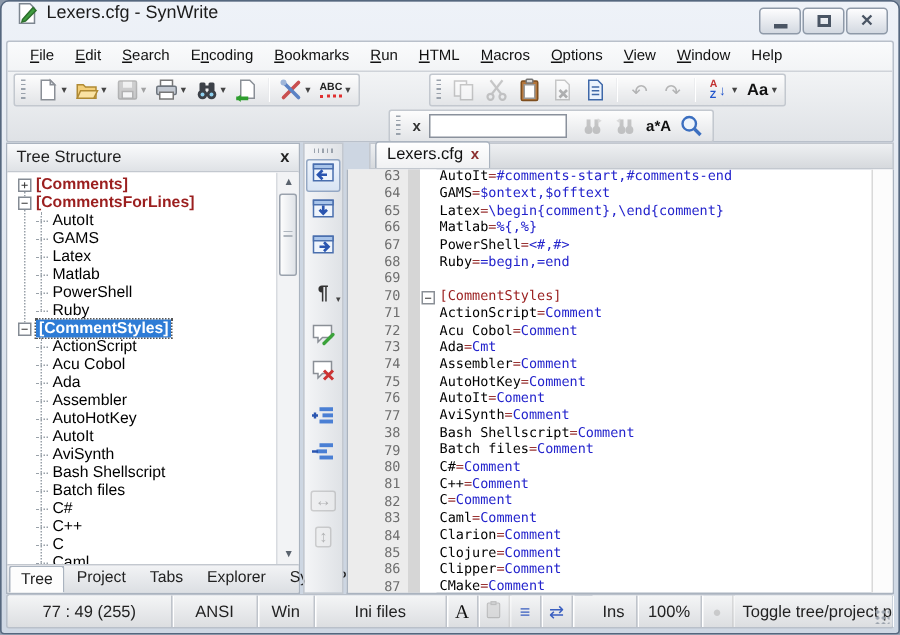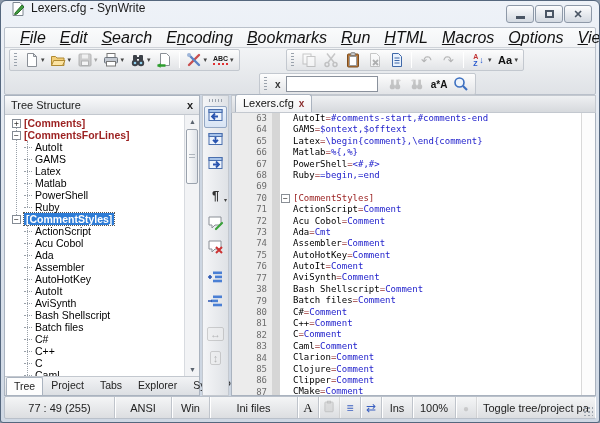--- a/index.html
+++ b/index.html
@@ -14,21 +14,21 @@
   .wbtn{width:28px;height:18px;border:1px solid #8e99a8;border-radius:3px;background:linear-gradient(#fdfdfe,#d3d9e1);
     display:flex;align-items:center;justify-content:center;}
   .glyph-min{width:9px;height:3px;background:#4a5564;margin-top:7px;}
   .glyph-max{width:9px;height:8px;border:2px solid #4a5564;}
   .glyph-close{font-size:11px;font-weight:bold;color:#4a5564;line-height:1;}
   
   .chrome{position:absolute;left:3px;right:3px;top:26px;height:68px;background:linear-gradient(#fafbfc,#dfe2e6);
     border:1px solid #b9c0ca;border-radius:2px;}
   .menubar{position:absolute;left:0;right:0;top:0;height:20px;display:flex;align-items:center;padding-left:8px;
     border-bottom:1px solid #cfd3d9;}
-  .mitem{padding:2px 7px;font-size:16px;color:#111;cursor:default;font-style:italic;}
+  .mitem{padding:2px 7px;font-size:10px;color:#111;cursor:default;}
   .mitem u{text-decoration:underline;}
   .mico{padding:0 4px;font-size:12px;font-weight:bold;color:#b4641e;display:flex;align-items:baseline;}
   .trow1{position:absolute;left:0;top:20px;height:24px;width:100%;}
   .trow2{position:absolute;left:0;top:44px;height:24px;width:100%;}
   .band{position:absolute;top:1px;height:22px;display:flex;align-items:center;gap:1px;
     background:linear-gradient(#fdfdfd,#e2e4e7);border:1px solid #c3c8cf;border-radius:2px;padding:0 3px;}
   .grip{width:3px;height:14px;margin:0 3px 0 1px;background:repeating-linear-gradient(#9aa2ac 0 1px,transparent 1px 3px);}
   .tsep{width:1px;height:16px;background:#b9bec6;border-right:1px solid #fff;margin:0 3px;}
   .tbtn{height:20px;display:flex;align-items:center;padding:0 2px;border-radius:2px;}
   .tbtn .ico{display:flex;align-items:center;justify-content:center;width:17px;height:17px;}
@@ -71,21 +71,21 @@
     border:1px solid #c3c8cf;display:flex;flex-direction:column;align-items:center;padding-top:3px;}
   .hgrip{width:14px;height:3px;margin-bottom:3px;background:repeating-linear-gradient(90deg,#9aa2ac 0 1px,transparent 1px 3px);}
   .sbtn{width:23px;height:22px;display:flex;align-items:center;justify-content:center;border-radius:2px;margin:1px 0;position:relative;}
   .sbtn.checked{border:1px solid #93a7c4;background:linear-gradient(#eef4fc,#d8e4f4);}
   .sbtn.dis{filter:grayscale(1);opacity:.45;}
   .sbtn .sdd{position:absolute;right:0;bottom:3px;font-size:6px;color:#444;}
   .sgap{height:6px;}
   .boxgl{font-size:11px;color:#6a7380;border:1px solid #9aa2ac;border-radius:2px;padding:0 2px;line-height:12px;background:#eceef1;}
   
   .editor{position:absolute;left:227px;top:0;right:0;bottom:0;}
-  .etabs{position:absolute;left:0;right:0;top:0;height:18px;background:linear-gradient(#eef0f2,#d6d9dd);
+  .etabs{position:absolute;left:15px;right:0;top:0;height:18px;background:linear-gradient(#eef0f2,#d6d9dd);
     border:1px solid #c3c8cf;display:flex;align-items:flex-end;padding-left:3px;}
   .etab{display:flex;align-items:center;gap:5px;background:linear-gradient(#ffffff,#f0f1f3);border:1px solid #aab3bf;
     border-bottom:none;border-radius:3px 3px 0 0;font-size:11px;padding:2px 7px 3px;color:#111;}
   .etab .tx{color:#8b2f2f;font-weight:bold;font-size:10px;}
   .ebody{position:absolute;left:0;right:0;top:18px;bottom:0;background:#fff;border:1px solid #aab3bf;border-top:none;display:flex;}
   .gutter{width:40px;background:#ececec;color:#6e6e6e;text-align:right;padding-right:5px;
     font:9px/11.4px "DejaVu Sans Mono",monospace;}
   .bstrip{width:8px;background:#d6d6d6;}
   .foldcol{width:11px;background:#fff;position:relative;}
   .foldbox{position:absolute;left:1px;width:9px;height:9px;border:1px solid #8a8f96;background:#fff;
@@ -594,21 +594,21 @@
             <rect x="2.5" y="2" width="11" height="13" rx="1" fill="#c9ccd1" stroke="#8a8f96"></rect>
             <rect x="5.8" y="0.8" width="4.4" height="2.6" fill="#aeb2b8" stroke="#8a8f96"></rect>
           </svg></span>
       </div>
       <div class="scell" style="width: 21px;">
         <span class="ico"><span style="color:#3a5fc0;font-weight:bold;font-size:12px">≡</span></span>
       </div>
       <div class="scell" style="width: 21px;">
         <span class="ico"><span style="color:#3a5fc0;font-size:12px">⇄</span></span>
       </div>
-      <div class="scell" style="width: 31px;">
+      <div class="scell" style="width: 31px; margin-left: 12px;">
         <span>Ins</span>
       </div>
       <div class="scell" style="width: 43px;">
         <span>100%</span>
       </div>
       <div class="scell dis" style="width: 21px;">
         <span class="ico"><span style="color:#a9aeb5;font-size:10px">●</span></span>
       </div>
       <div class="scell hint">
         <span>Toggle tree/project pa</span>

